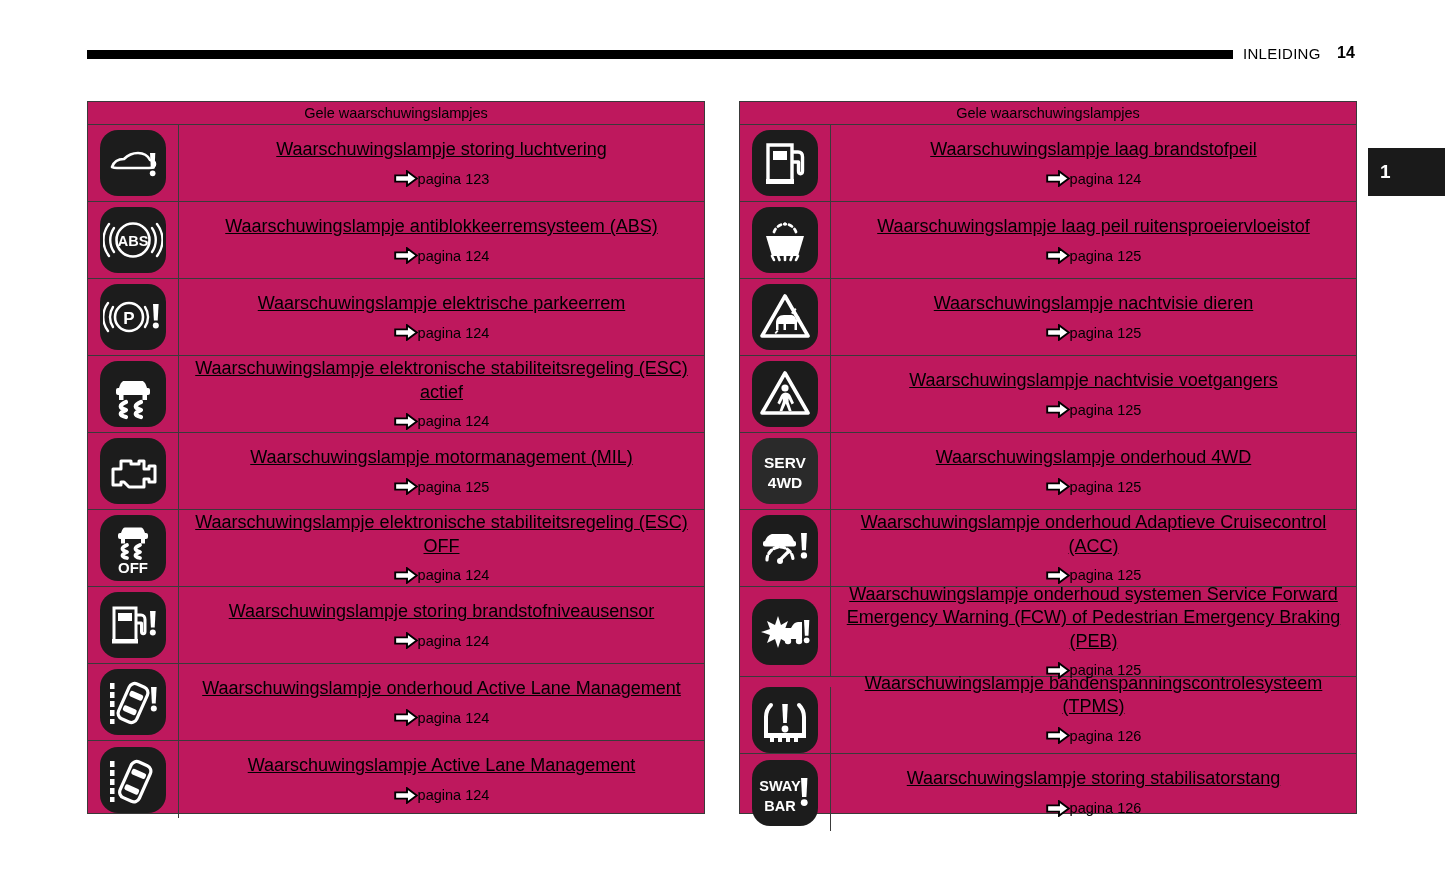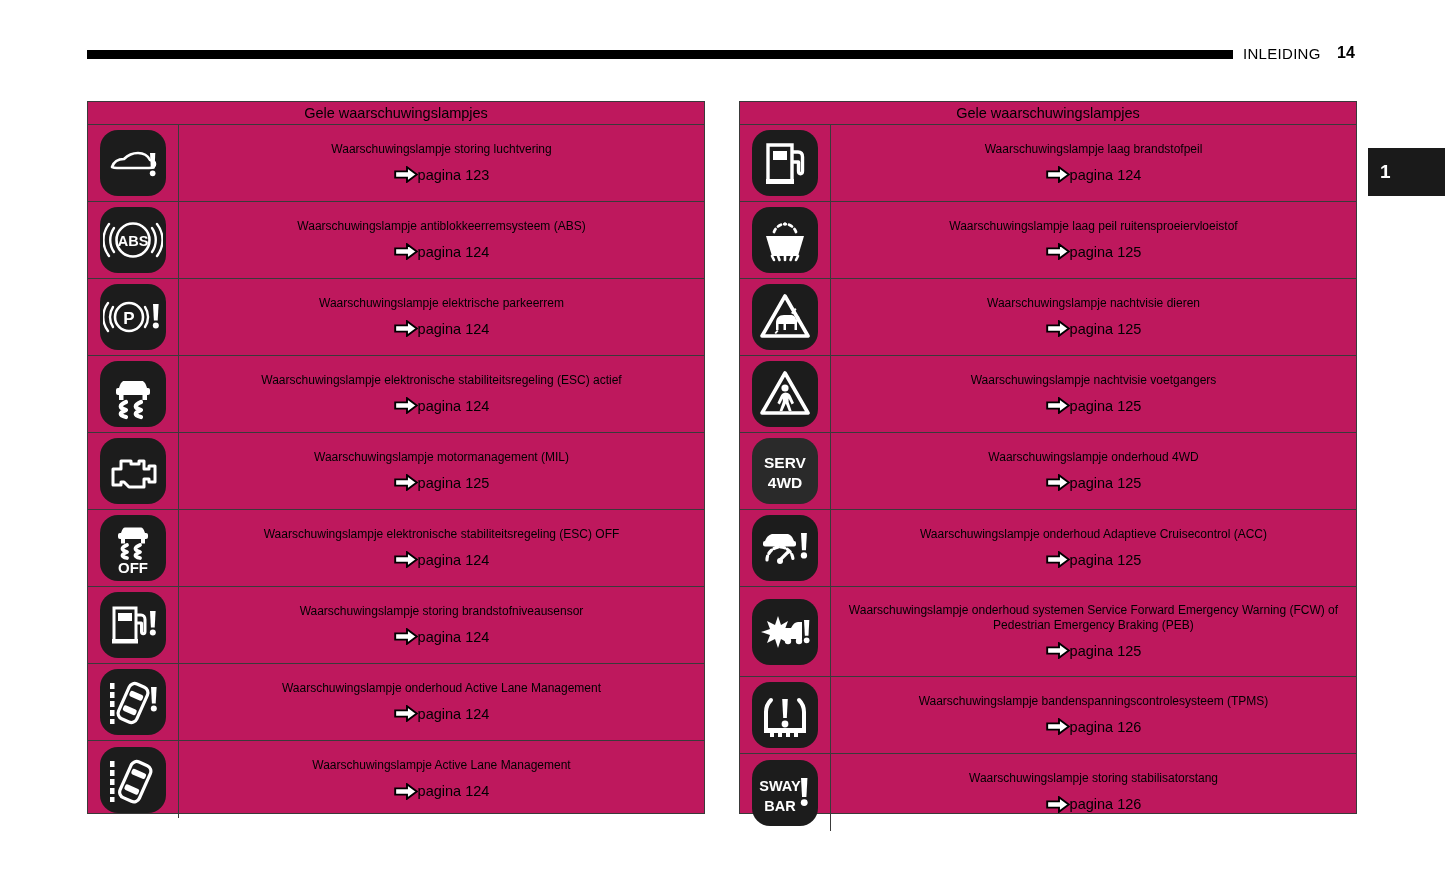--- a/index.html
+++ b/index.html
@@ -92,24 +92,25 @@
   .wl-desc-cell {
     flex: 1 1 auto;
     display: flex;
     flex-direction: column;
     align-items: center;
     justify-content: center;
     padding: 8px 6px 9px 6px;
     box-sizing: border-box;
   }
   .wl-desc-text {
-    font-size: 12px;
+    font-size: 18px;
     line-height: 1.28;
     text-align: center;
     color: #000;
+    text-decoration: underline;
   }
   .wl-ref-line {
     display: flex;
     align-items: center;
     justify-content: center;
     gap: 0;
     margin-top: 9px;
   }
   .wl-ref-text {
     font-size: 14.5px;
@@ -594,21 +595,21 @@
           <div class="wl-ref-line">
             <span>
               <svg class="arrow-glyph" viewBox="0 0 24 17" aria-hidden="true">
                 <path d="M1.2 5.4 H13.0 V1.2 L22.8 8.5 L13.0 15.8 V11.6 H1.2 Z" fill="#ffffff" stroke="#000000" stroke-width="1.9" stroke-linejoin="miter"></path>
               </svg>
             </span>
             <span class="wl-ref-text">pagina 125</span>
           </div>
         </div>
       </div>
-      <div class="wl-row" style="height: 64px;">
+      <div class="wl-row" style="height: 64px; align-items: flex-end;">
         <div class="wl-icon-cell">
           <span>
             <div class="icon-tile" style="background:#1c1c1c">
               <svg width="60" height="60" viewBox="0 0 60 60">
                 <path d="M11 44 V27 c0-5 2-9 5-12 M49 44 V27 c0-5-2-9-5-12" fill="none" stroke="#ffffff" stroke-width="4" stroke-linecap="round"></path>
                 <rect x="9" y="43" width="42" height="5" fill="#ffffff"></rect>
                 <g fill="#ffffff">
                   <rect x="15" y="48" width="4" height="4"></rect>
                   <rect x="23" y="48" width="4" height="4"></rect>
                   <rect x="31" y="48" width="4" height="4"></rect>

